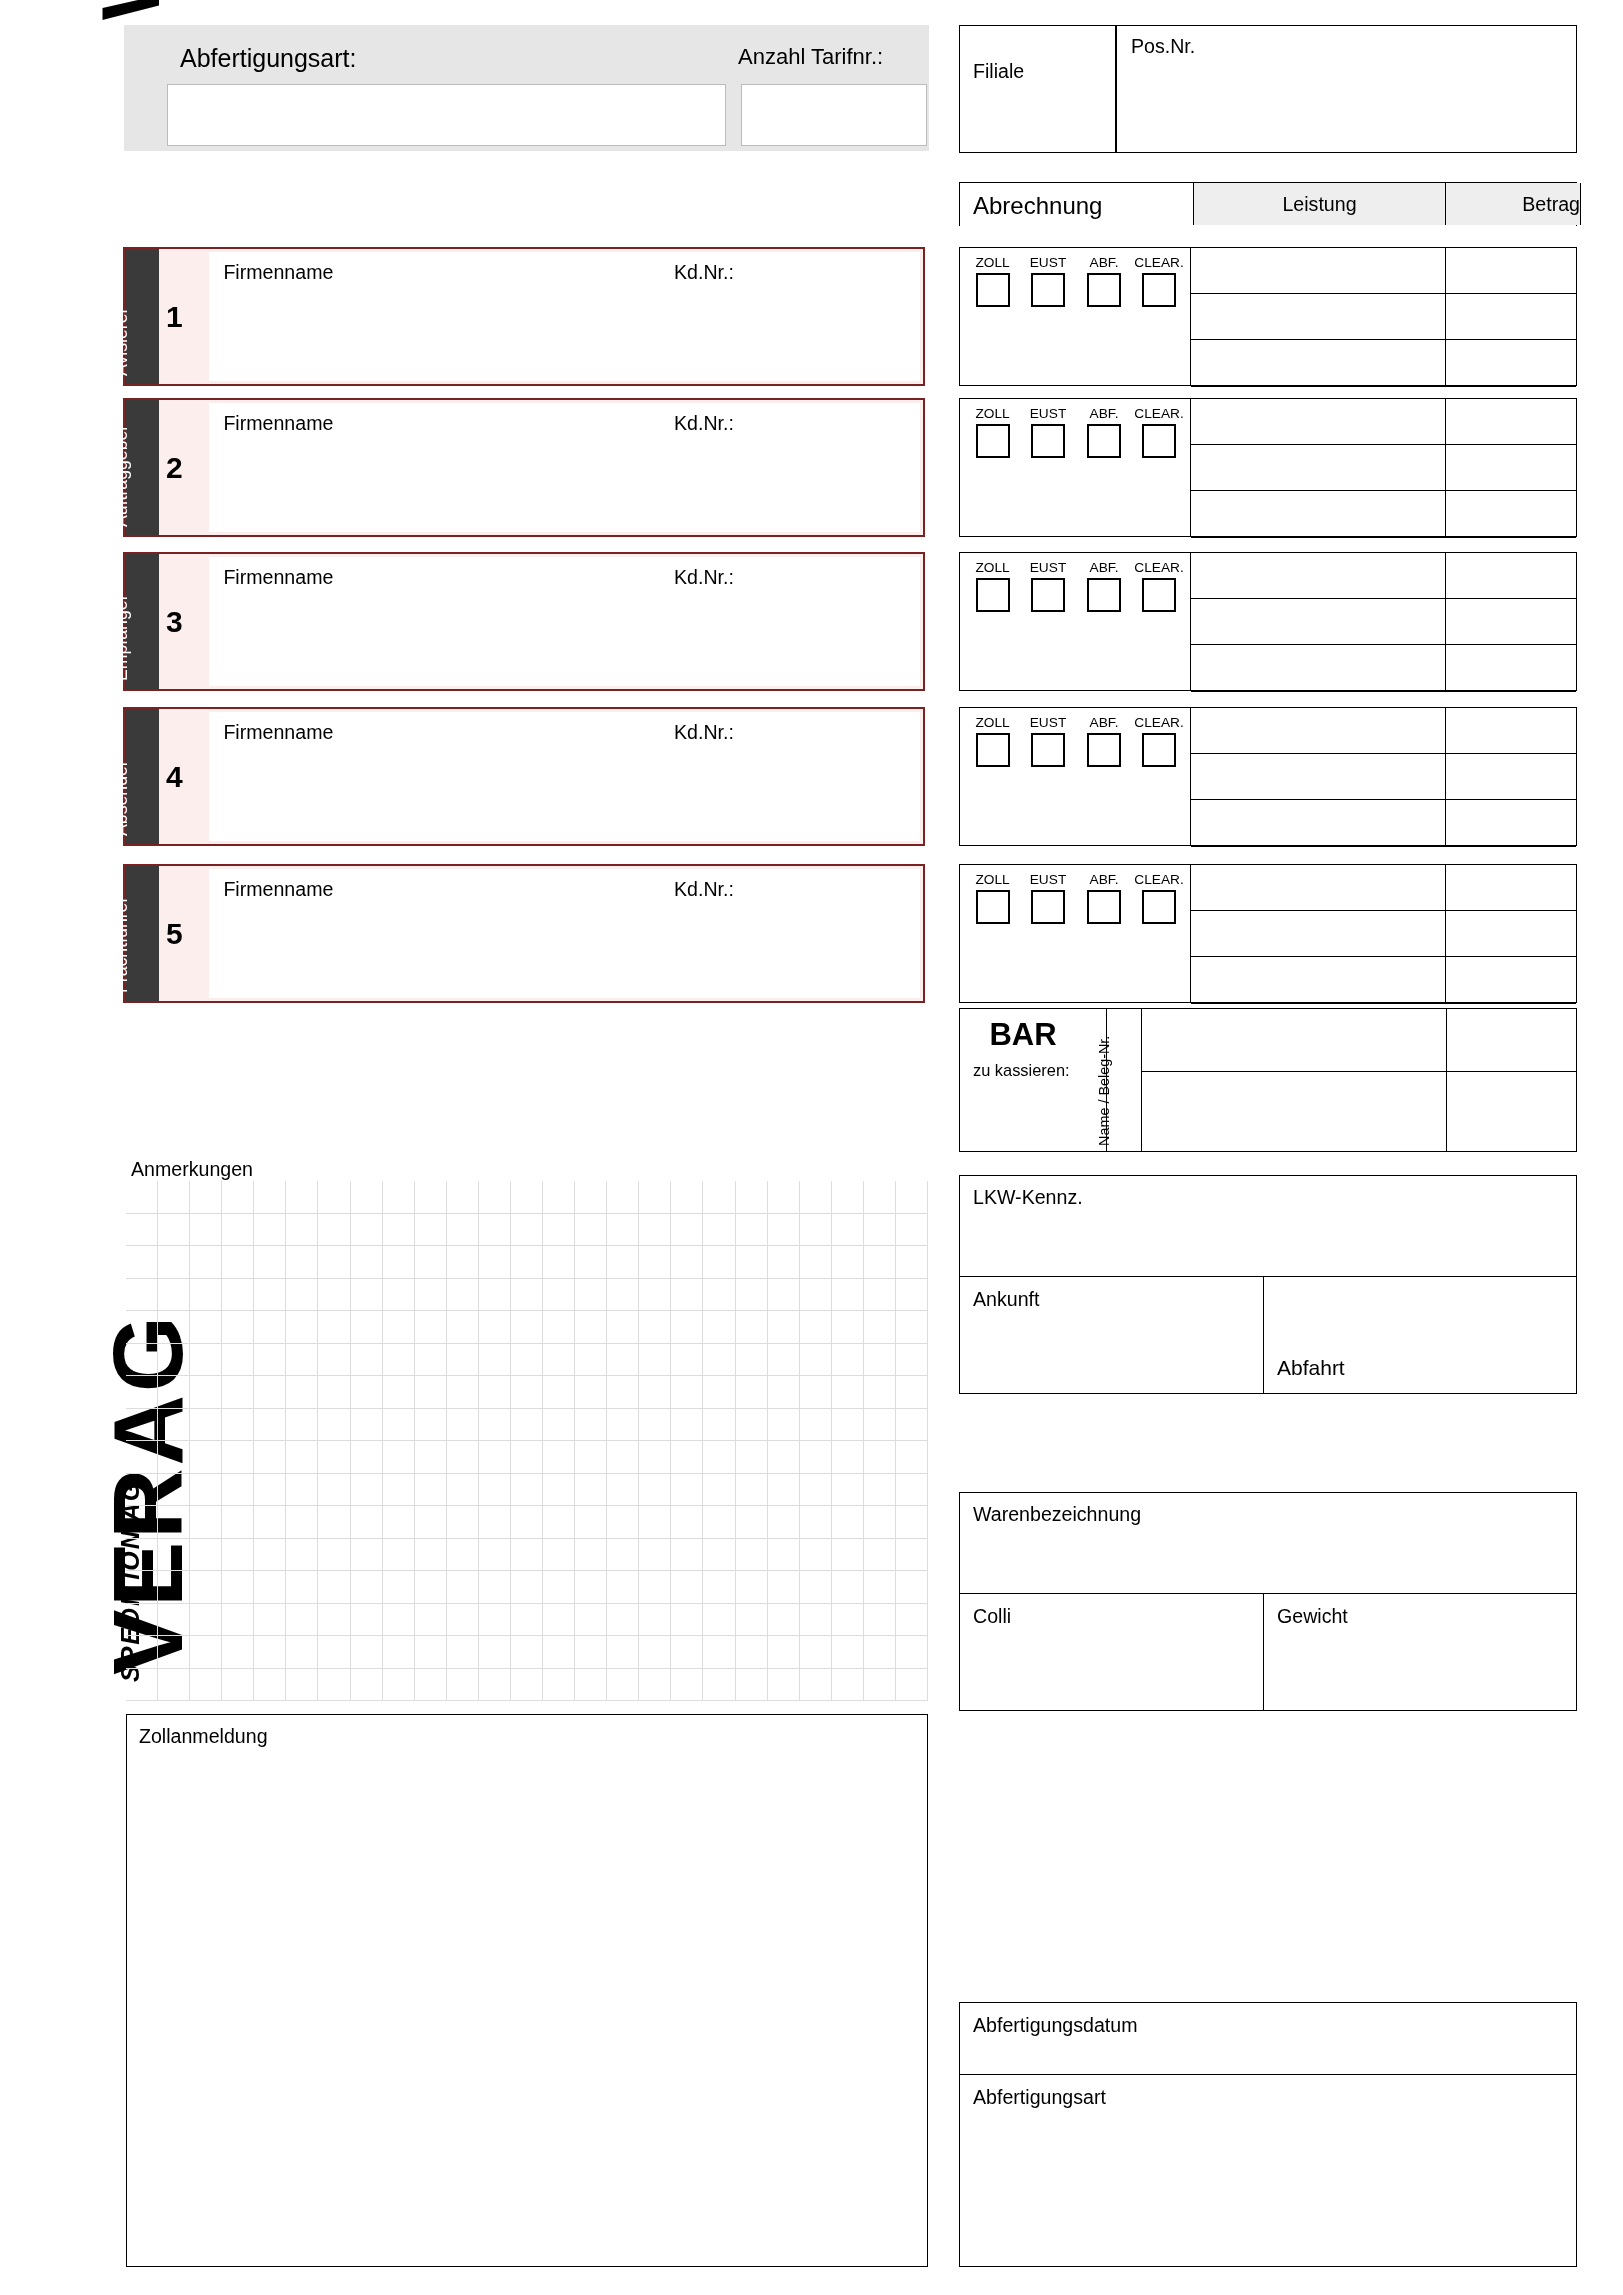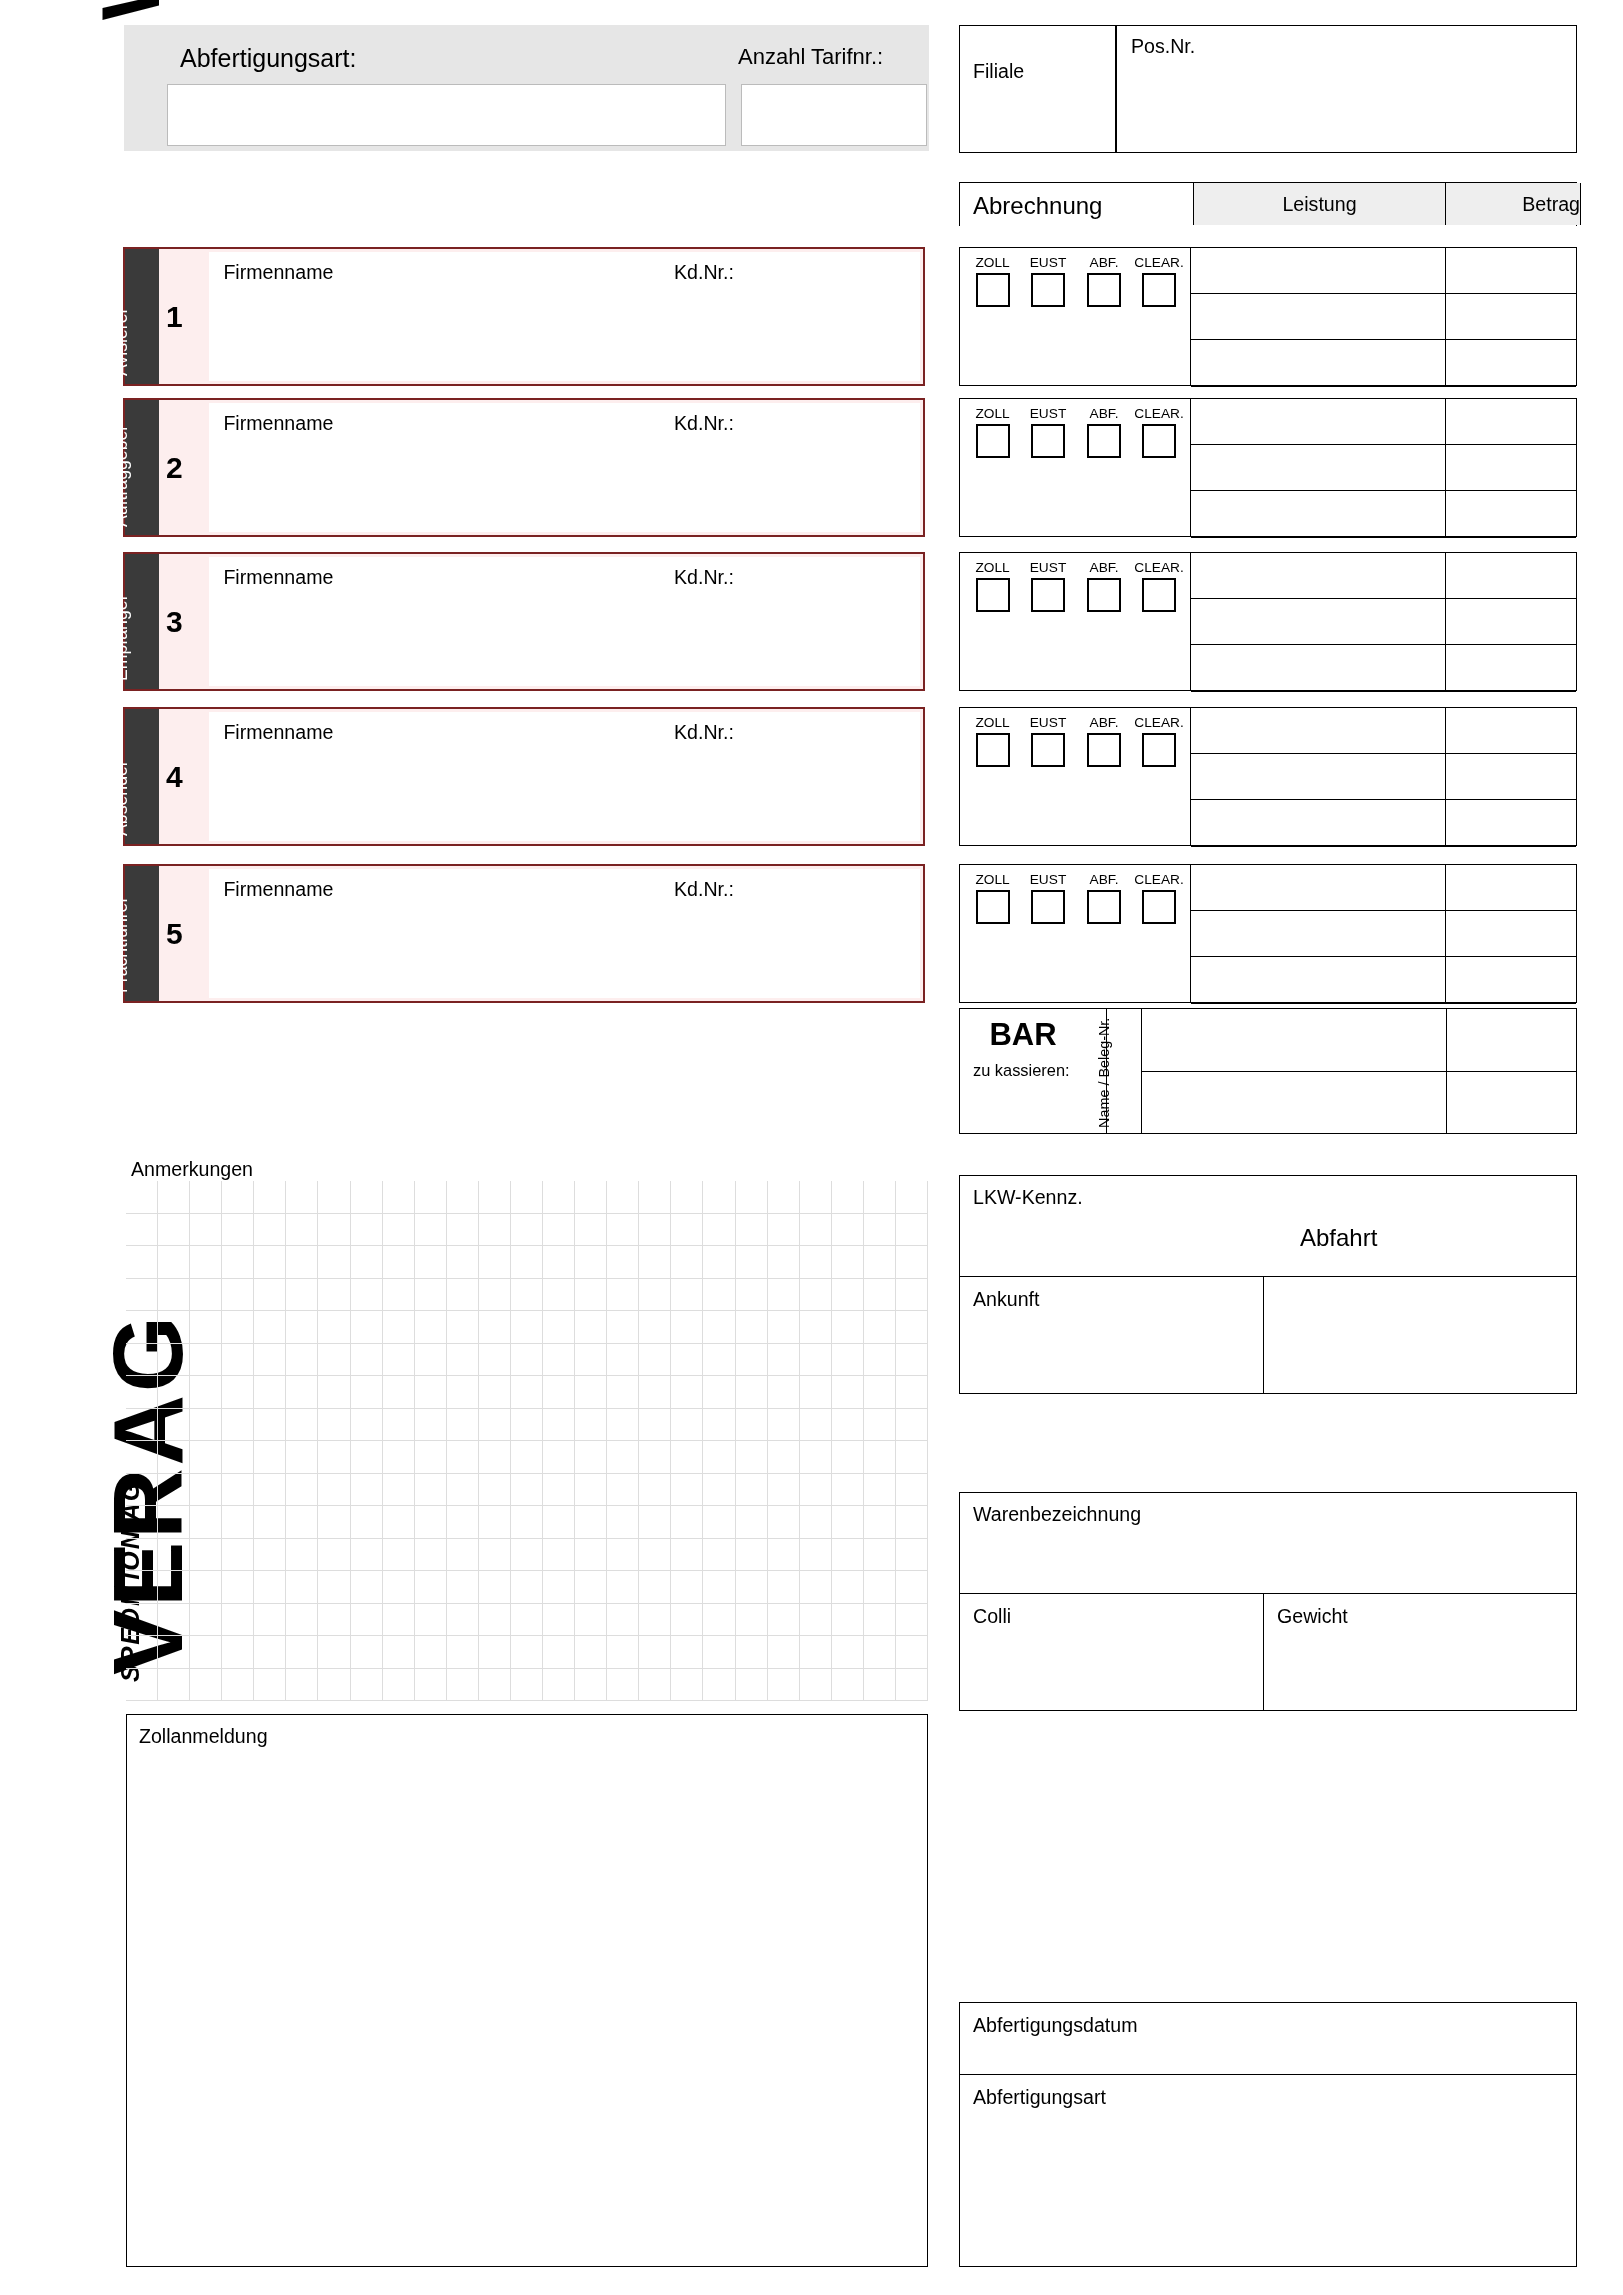--- a/index.html
+++ b/index.html
@@ -276,21 +276,21 @@
     width: 1.3px;
     background: #000;
   }
 
   
   #bar-block {
     position: absolute;
     left: 959px;
     top: 1008px;
     width: 618px;
-    height: 126px;
+    height: 144px;
     box-sizing: border-box;
     border: 1.3px solid #000;
     background: #fff;
   }
   #bar-label {
     position: absolute;
     left: 29.4px;
     top: 7.9px;
     font-size: 31px;
     font-weight: bold;
@@ -336,21 +336,21 @@
   
   #zoll-box { left: 126px; top: 1714px; width: 802px; height: 553px; }
   #zoll-label { left: 139px; top: 1725px; font-size: 19.6px; }
 
   
   #lkw-box { left: 959px; top: 1175px; width: 618px; height: 219px; }
   #lkw-label { left: 973px; top: 1186px; font-size: 19.6px; }
   #lkw-divider-h { position: absolute; left: 959px; top: 1276px; width: 618px; height: 1.3px; background: #000; }
   #lkw-divider-v { position: absolute; left: 1263px; top: 1276px; width: 1.3px; height: 118px; background: #000; }
   #ankunft-label { left: 973px; top: 1288px; font-size: 19.6px; }
-  #abfahrt-label { left: 1277px; top: 1224px; font-size: 24px; margin-left: 23px; }
+  #abfahrt-label { left: 1277px; top: 1356px; font-size: 21px; }
 
   #waren-box { left: 959px; top: 1492px; width: 618px; height: 219px; }
   #waren-label { left: 973px; top: 1503px; font-size: 19.6px; }
   #waren-divider-h { position: absolute; left: 959px; top: 1593px; width: 618px; height: 1.3px; background: #000; }
   #waren-divider-v { position: absolute; left: 1263px; top: 1593px; width: 1.3px; height: 118px; background: #000; }
   #colli-label { left: 973px; top: 1605px; font-size: 19.6px; }
   #gewicht-label { left: 1277px; top: 1605px; font-size: 19.6px; }
 
   #abfdat-box { left: 959px; top: 2002px; width: 618px; height: 265px; }
   #abfdat-label { left: 973px; top: 2014px; font-size: 19.6px; }

